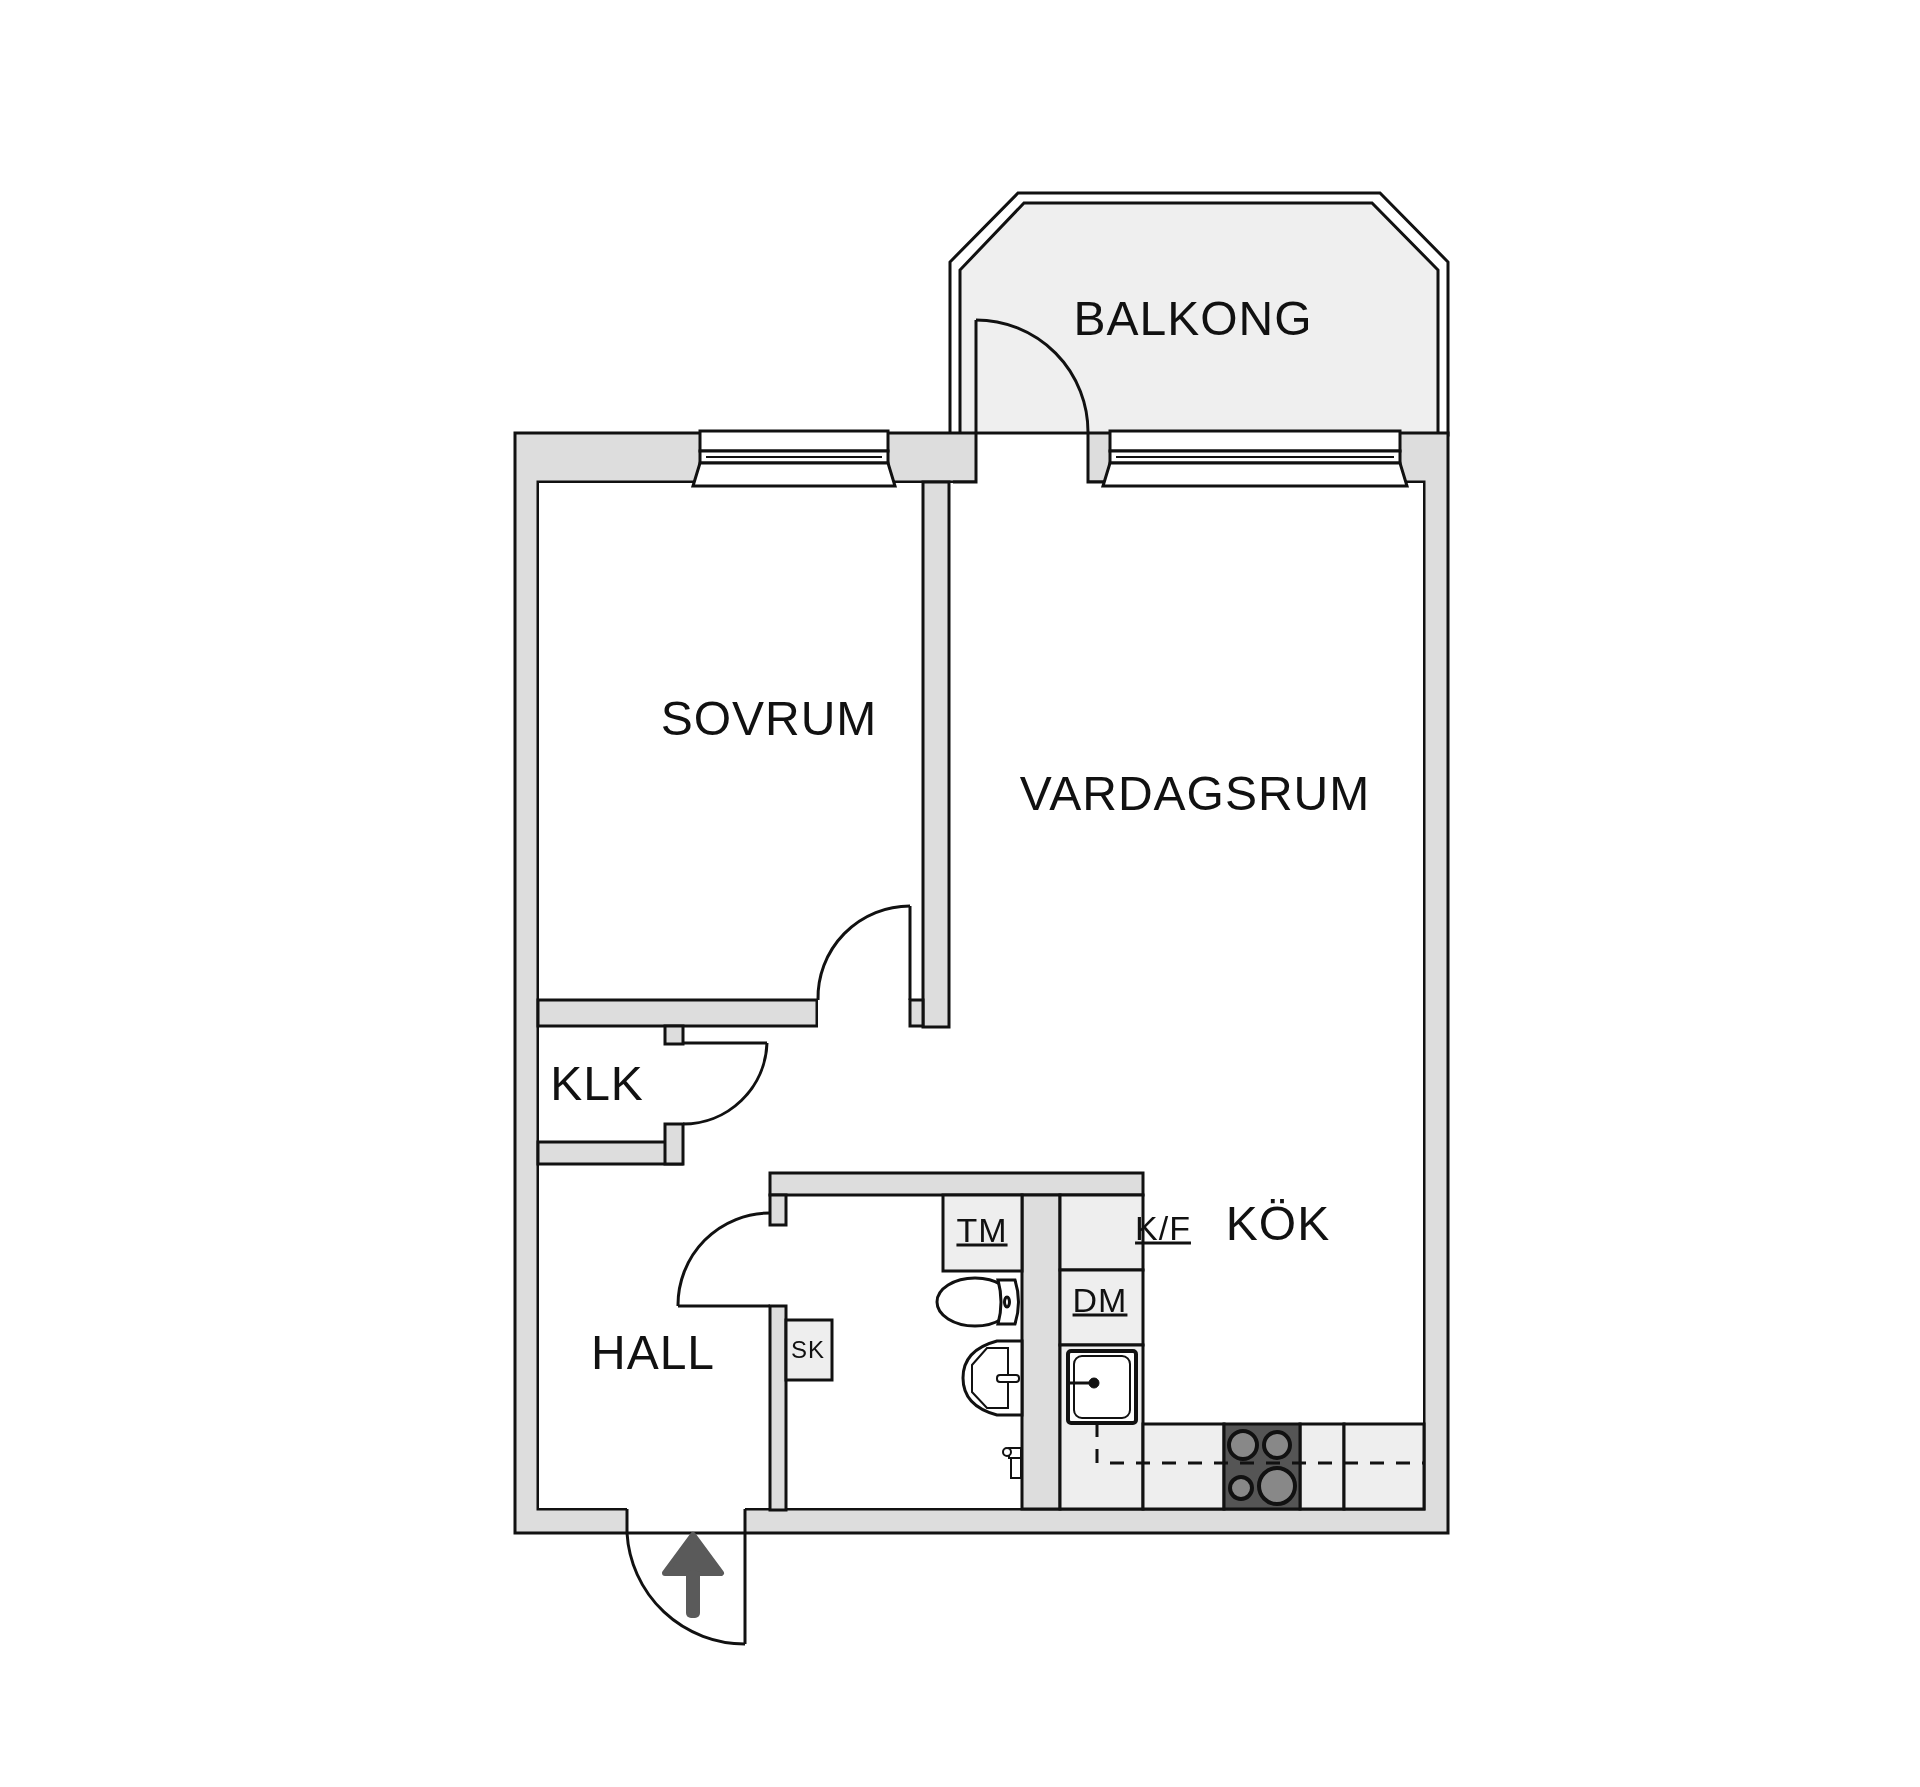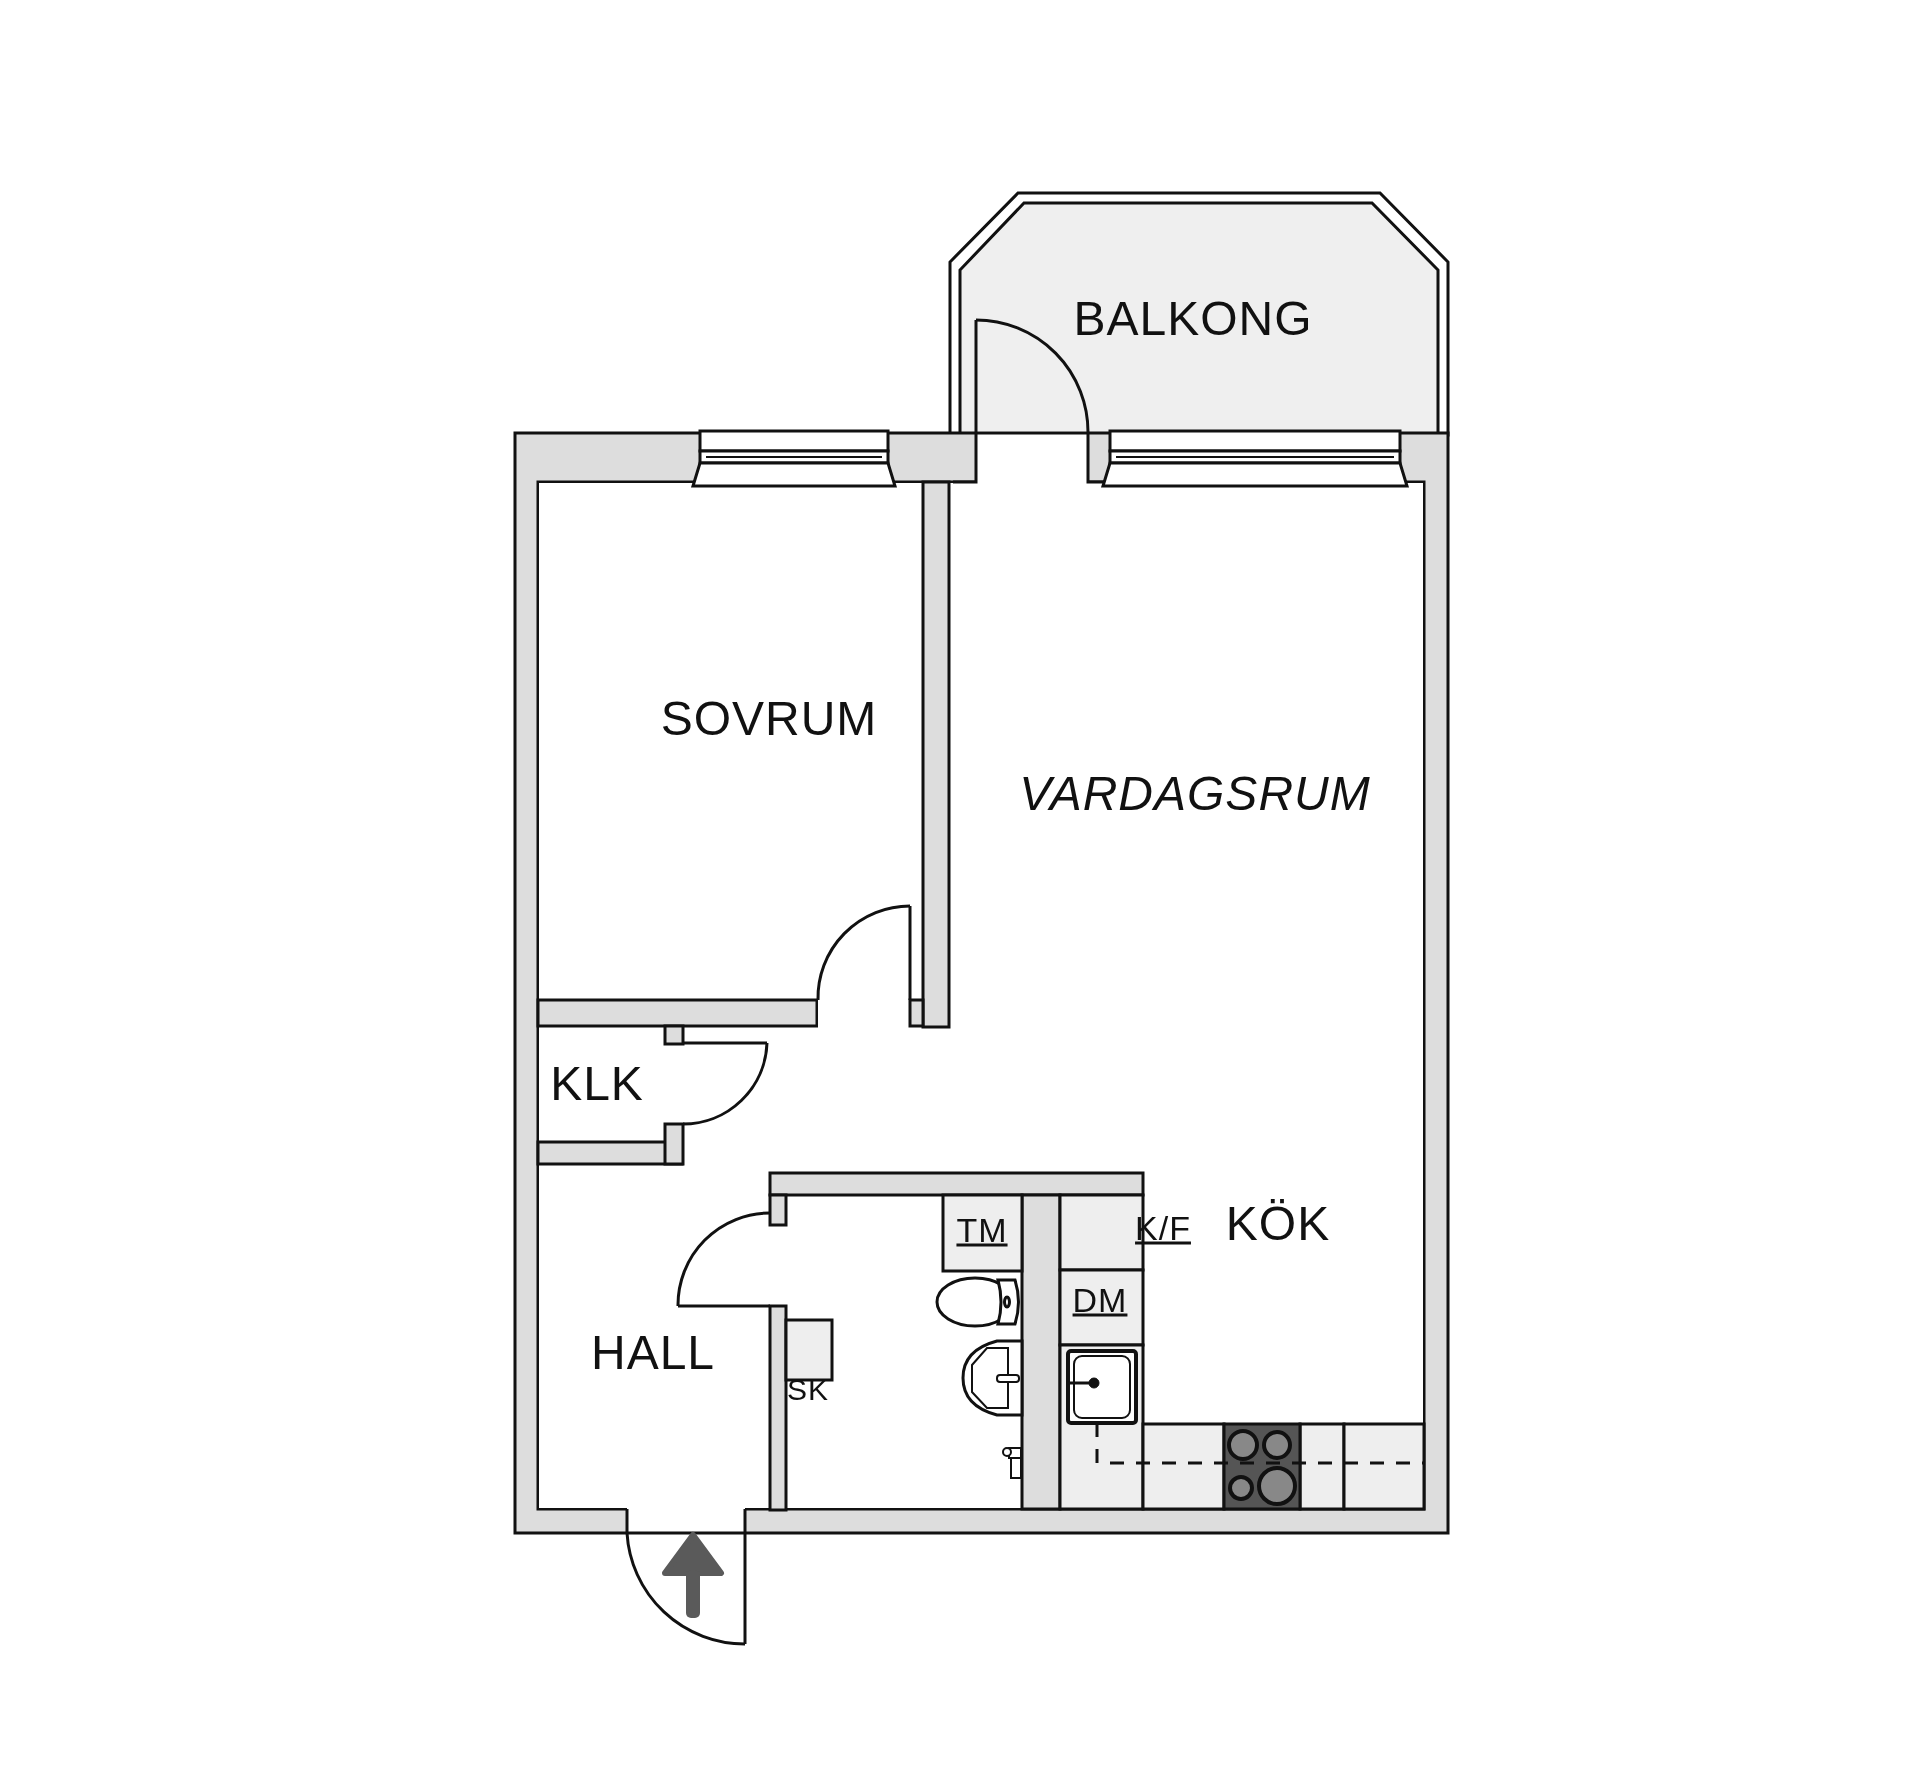--- a/index.html
+++ b/index.html
@@ -8,21 +8,21 @@
     .room-label {
       position: absolute;
       font-family: "Liberation Sans", sans-serif;
       color: #111111;
       white-space: nowrap;
       transform: translate(-50%, -50%);
       letter-spacing: 1px;
     }
     .lg { font-size: 48px; }
     .sm { font-size: 34px; text-decoration: underline; }
-    .xs { font-size: 30px; margin-top: 40px; }
+    .xs { font-size: 24px; }
   </style>
 </head>
 <body>
 
 <svg id="plan" width="1920" height="1787" viewBox="0 0 1920 1787" xmlns="http://www.w3.org/2000/svg">
 
   <g>
     <polygon points="950,435 950,262 1018,193 1380,193 1448,262 1448,435" fill="#ffffff" stroke="#111" stroke-width="3"></polygon>
     <polygon points="960,435 960,270 1024,203 1372,203 1438,270 1438,435" fill="#efefef" stroke="#111" stroke-width="3"></polygon>
   </g>
@@ -151,20 +151,20 @@
     <circle cx="1277" cy="1486" r="18" fill="#888" stroke="#111" stroke-width="4"></circle>
   </g>
   <g stroke="#111" stroke-width="3" stroke-dasharray="14,12" fill="none">
     <line x1="1097" y1="1423" x2="1097" y2="1468"></line>
     <line x1="1110" y1="1463" x2="1424" y2="1463"></line>
   </g>
 </svg>
 
 <span class="room-label lg" style="left:1193px; top:318px;">BALKONG</span>
 <span class="room-label lg" style="left:730px; top:718px;margin-left:39px;">SOVRUM</span>
-<span class="room-label lg" style="left:1195px; top:793px;font-style:italic;">VARDAGSRUM</span>
+<span class="room-label lg" style="left:1195px; top:793px;">VARDAGSRUM</span>
 <span class="room-label lg" style="left:597px; top:1083px;">KLK</span>
 <span class="room-label lg" style="left:653px; top:1352px;">HALL</span>
 <span class="room-label lg" style="left:1278px; top:1223px;">KÖK</span>
 <span class="room-label xs" style="left:808px; top:1350px;">SK</span>
 <span class="room-label sm" style="left:982px; top:1230px;">TM</span>
 <span class="room-label sm" style="left:1163px; top:1228px;">K/F</span>
 <span class="room-label sm" style="left:1100px; top:1300px;">DM</span>
 
 </body></html>

